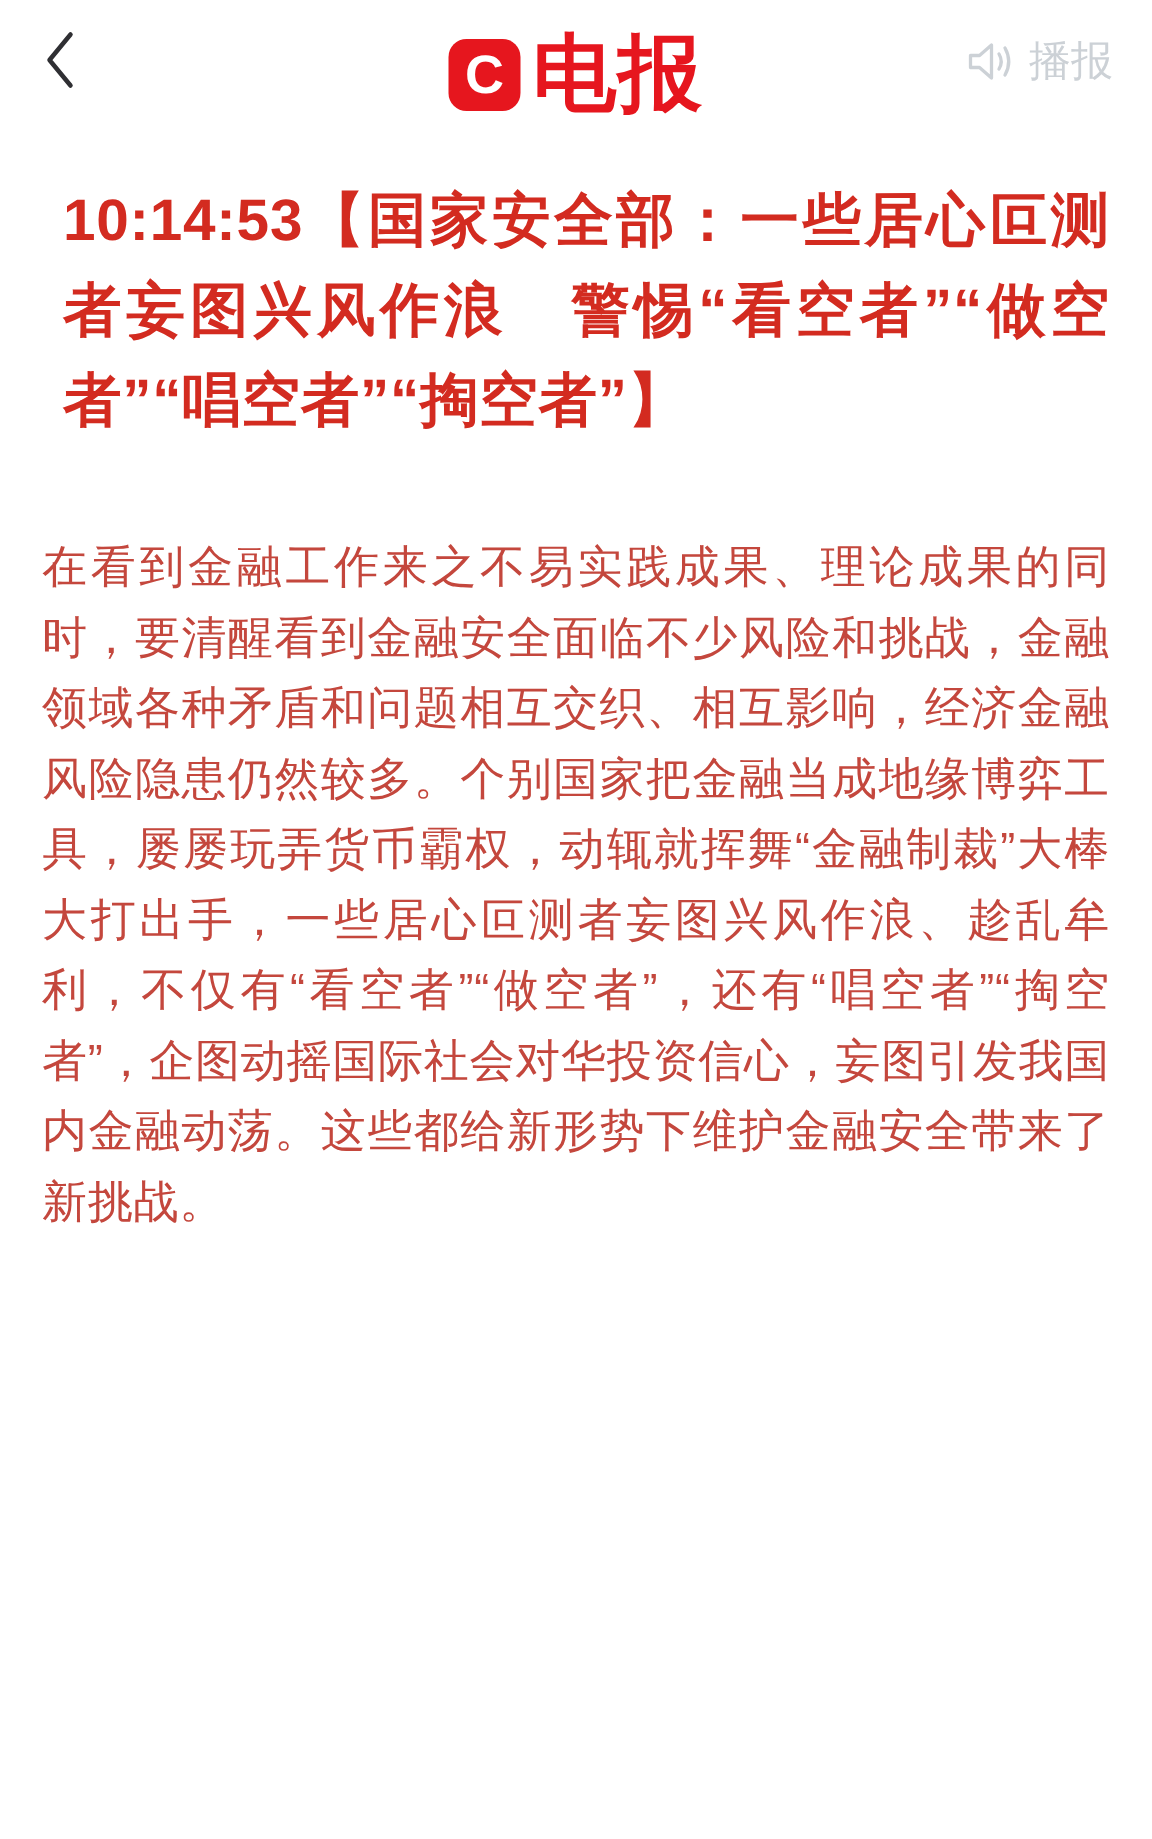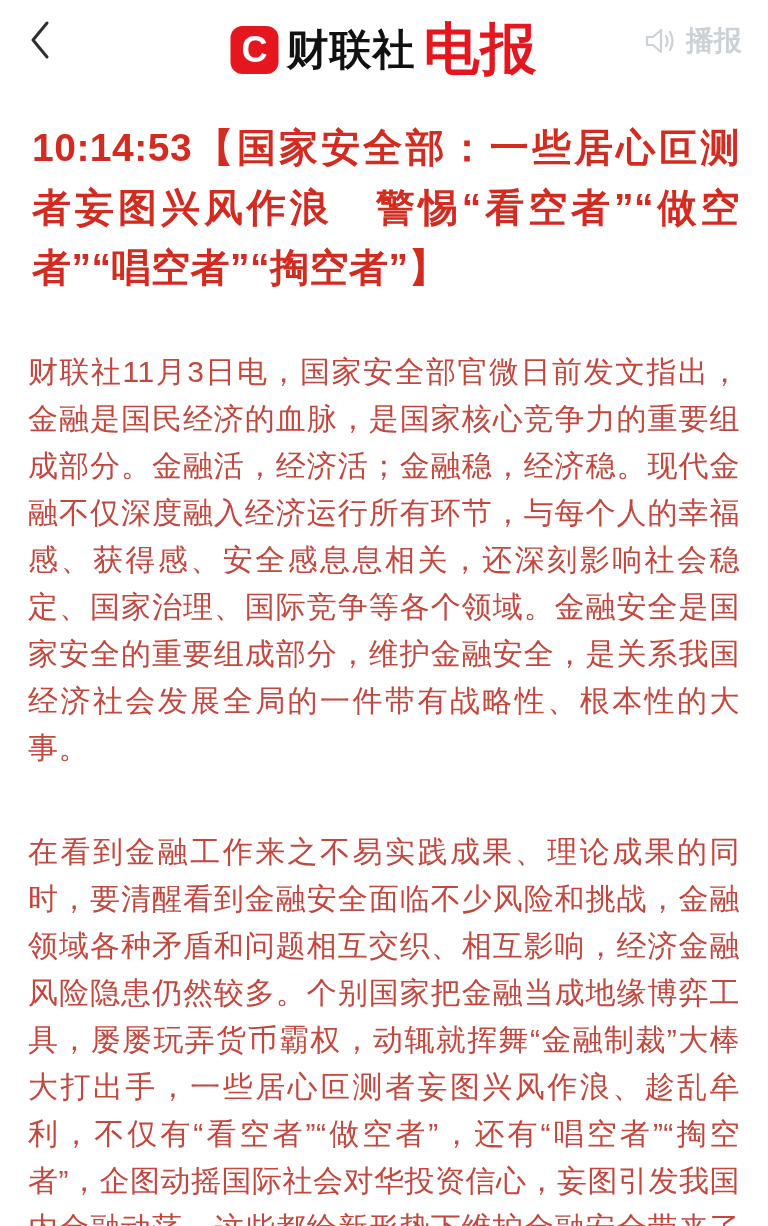--- a/index.html
+++ b/index.html
@@ -79,29 +79,28 @@
     align-items: center;
     gap: 9px;
     cursor: pointer;
     background: none;
     border: none;
     padding: 0;
   }
   .broadcast-label {
     color: #ccd1d6;
     font-size: 28px;
-    font-weight: bold;
   }
 
   
   .article {
     padding: 0 28px;
   }
   .article-title {
-    margin: 34px 0 0 4px;
+    margin: 34px 0 0 14px;
     color: #d32b20;
     font-size: 39px;
     font-weight: 700;
     line-height: 60px;
     letter-spacing: 0.5px;
     text-align: justify;
   }
   .article-body p {
     margin: 0;
     color: #c4473d;
@@ -124,38 +123,36 @@
     <button class="back-button">
       <span style="display:flex;">
         <svg width="28" height="44" viewBox="0 0 28 44">
           <polyline points="21,5 7,22 21,39" fill="none" stroke="#2f2f33" stroke-width="3" stroke-linecap="round" stroke-linejoin="round"></polyline>
         </svg>
       </span>
     </button>
 
     <div class="logo">
       <span class="logo-badge">C</span>
-      <span class="brand-primary">财联社</span>
       <span class="brand-accent">电报</span>
     </div>
 
     <button class="broadcast-button">
       <span style="display:flex;">
         <svg width="34" height="30" viewBox="0 0 34 30">
           <path d="M4 11 H10 L18 4 V26 L10 19 H4 Z" fill="none" stroke="#ccd1d6" stroke-width="2.2" stroke-linejoin="round"></path>
           <path d="M23 10 Q26 15 23 20" fill="none" stroke="#ccd1d6" stroke-width="2.2" stroke-linecap="round"></path>
           <path d="M27 6 Q32 15 27 24" fill="none" stroke="#ccd1d6" stroke-width="2.2" stroke-linecap="round"></path>
         </svg>
       </span>
       <span class="broadcast-label">播报</span>
     </button>
 
   </div>
 
   <div class="article">
     <h1 class="article-title">10:14:53【国家安全部：一些居心叵测者妄图兴风作浪　警惕“看空者”“做空者”“唱空者”“掏空者”】</h1>
     <div class="article-body">
-      <p class="para-1">财联社11月3日电，国家安全部官微日前发文指出，金融是国民经济的血脉，是国家核心竞争力的重要组成部分。金融活，经济活；金融稳，经济稳。现代金融不仅深度融入经济运行所有环节，与每个人的幸福感、获得感、安全感息息相关，还深刻影响社会稳定、国家治理、国际竞争等各个领域。金融安全是国家安全的重要组成部分，维护金融安全，是关系我国经济社会发展全局的一件带有战略性、根本性的大事。</p>
       <p class="para-2">在看到金融工作来之不易实践成果、理论成果的同时，要清醒看到金融安全面临不少风险和挑战，金融领域各种矛盾和问题相互交织、相互影响，经济金融风险隐患仍然较多。个别国家把金融当成地缘博弈工具，屡屡玩弄货币霸权，动辄就挥舞“金融制裁”大棒大打出手，一些居心叵测者妄图兴风作浪、趁乱牟利，不仅有“看空者”“做空者”，还有“唱空者”“掏空者”，企图动摇国际社会对华投资信心，妄图引发我国内金融动荡。这些都给新形势下维护金融安全带来了新挑战。</p>
     </div>
   </div>
 
 </div>
 
 </body></html>

